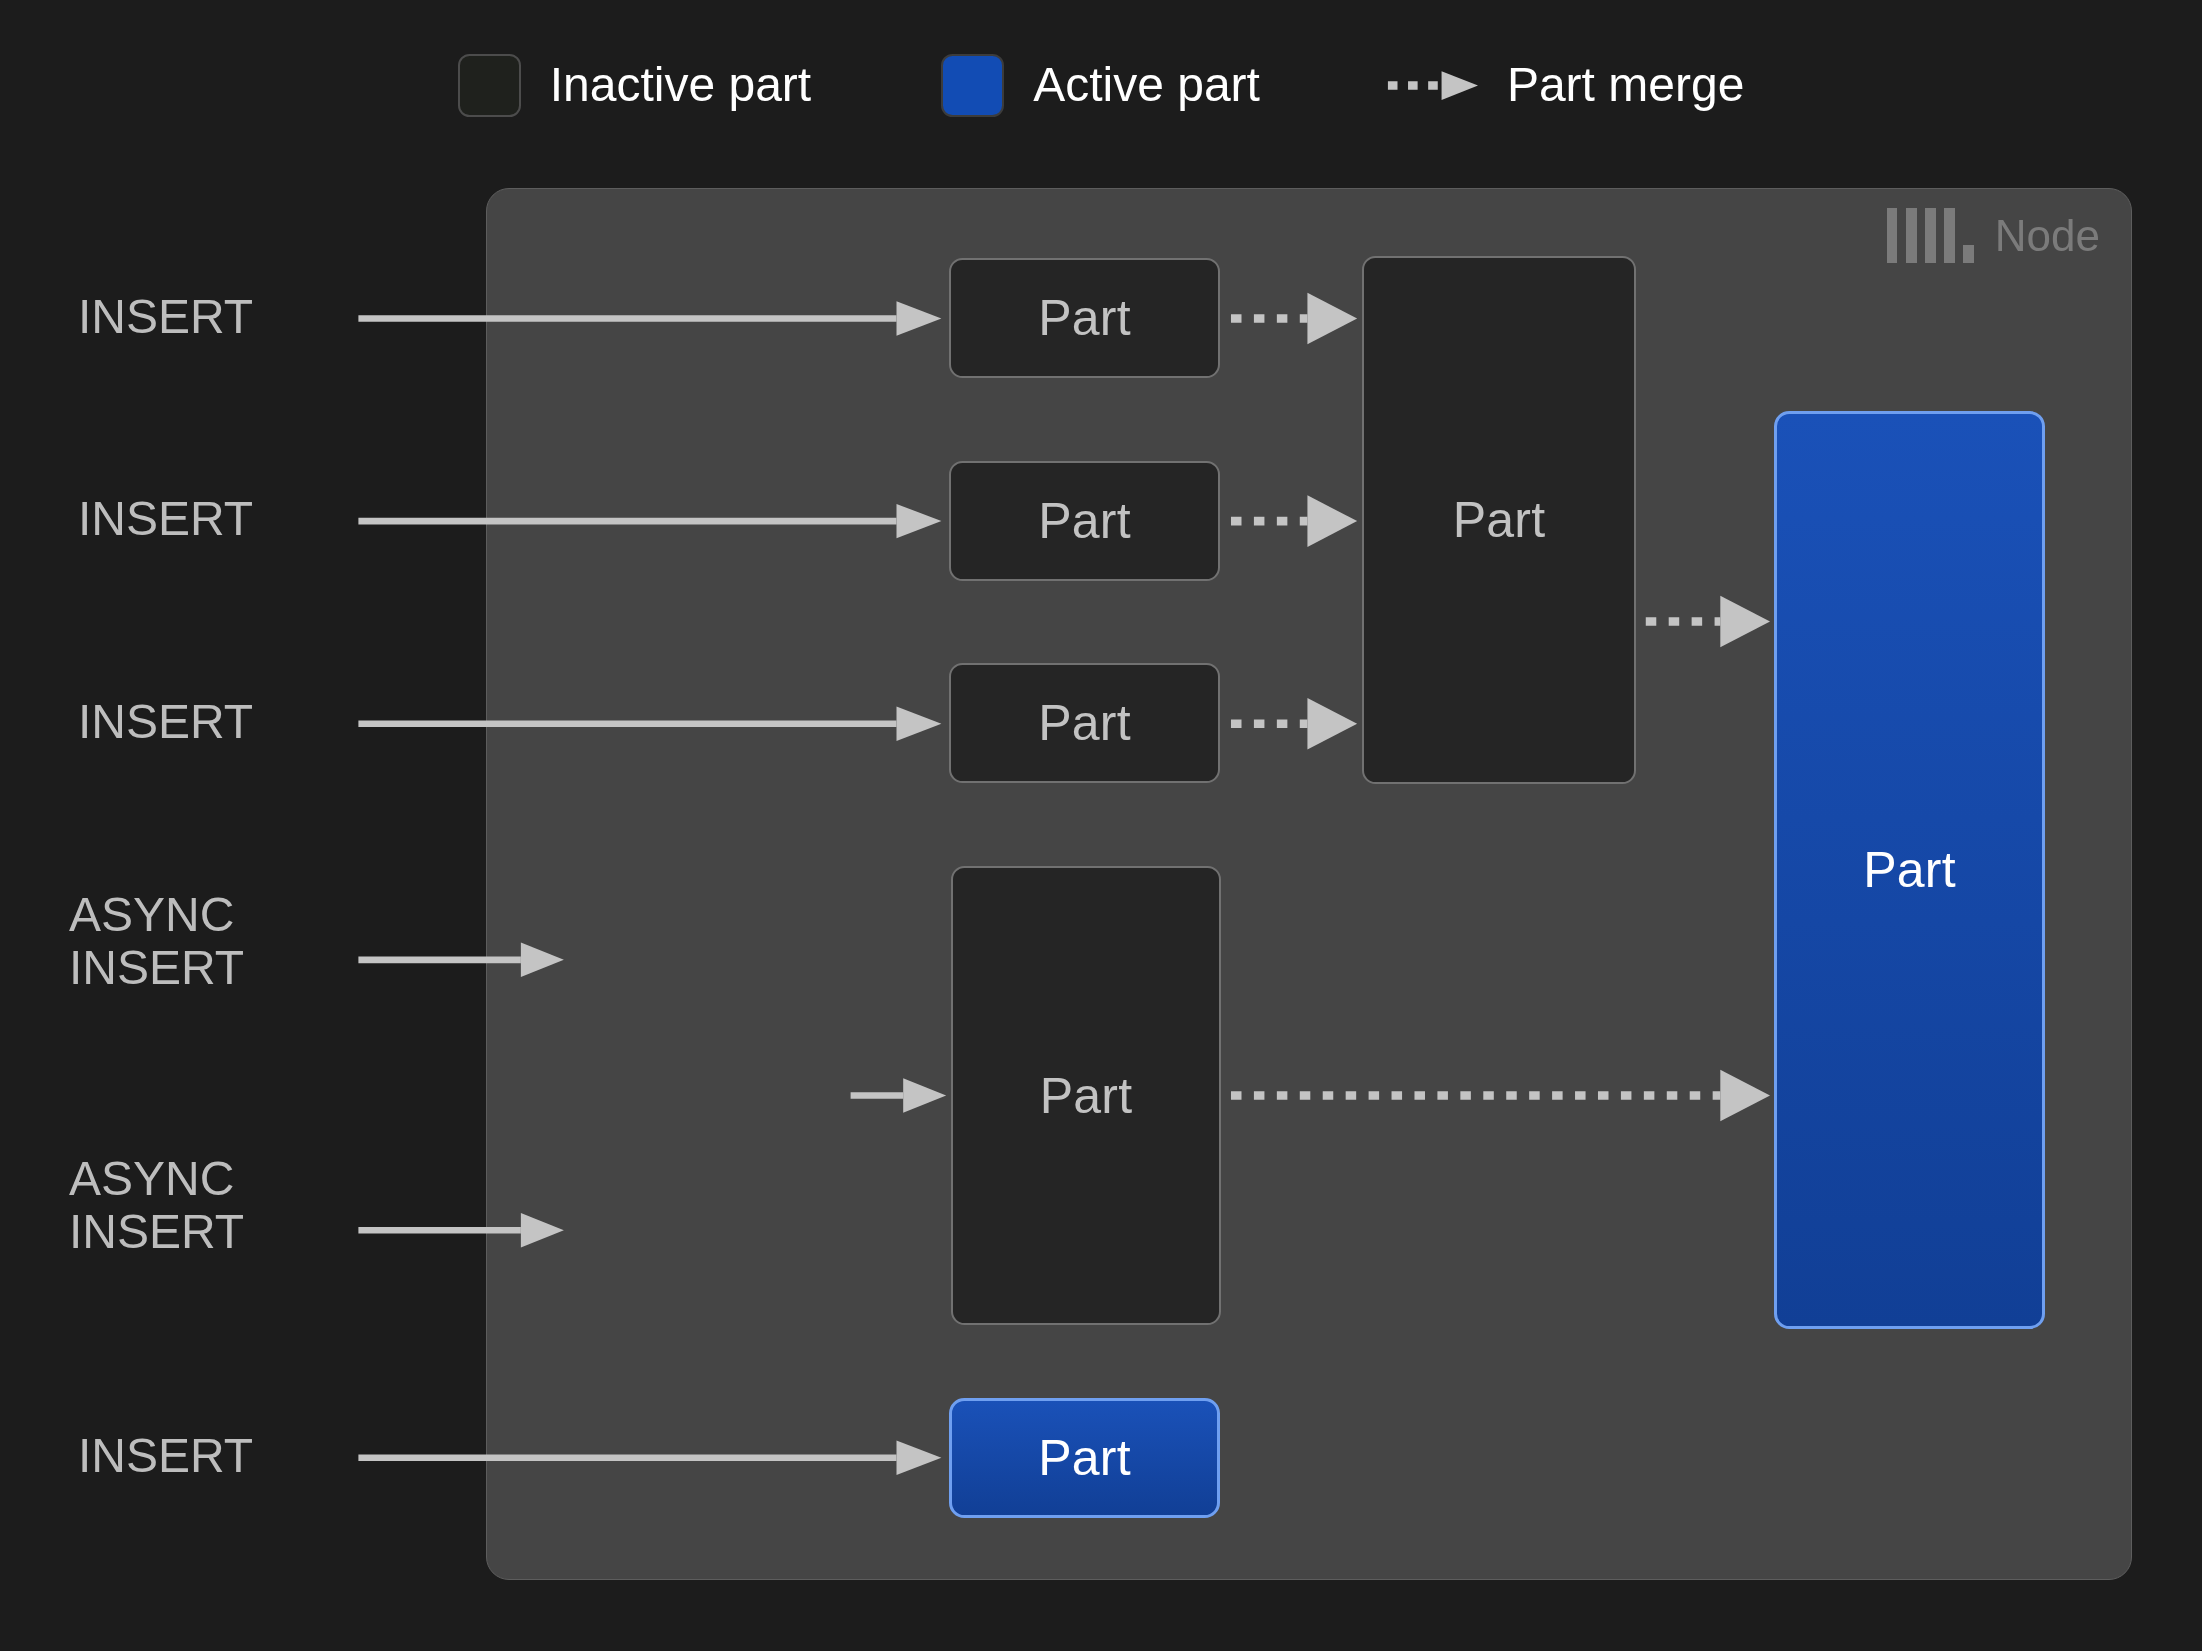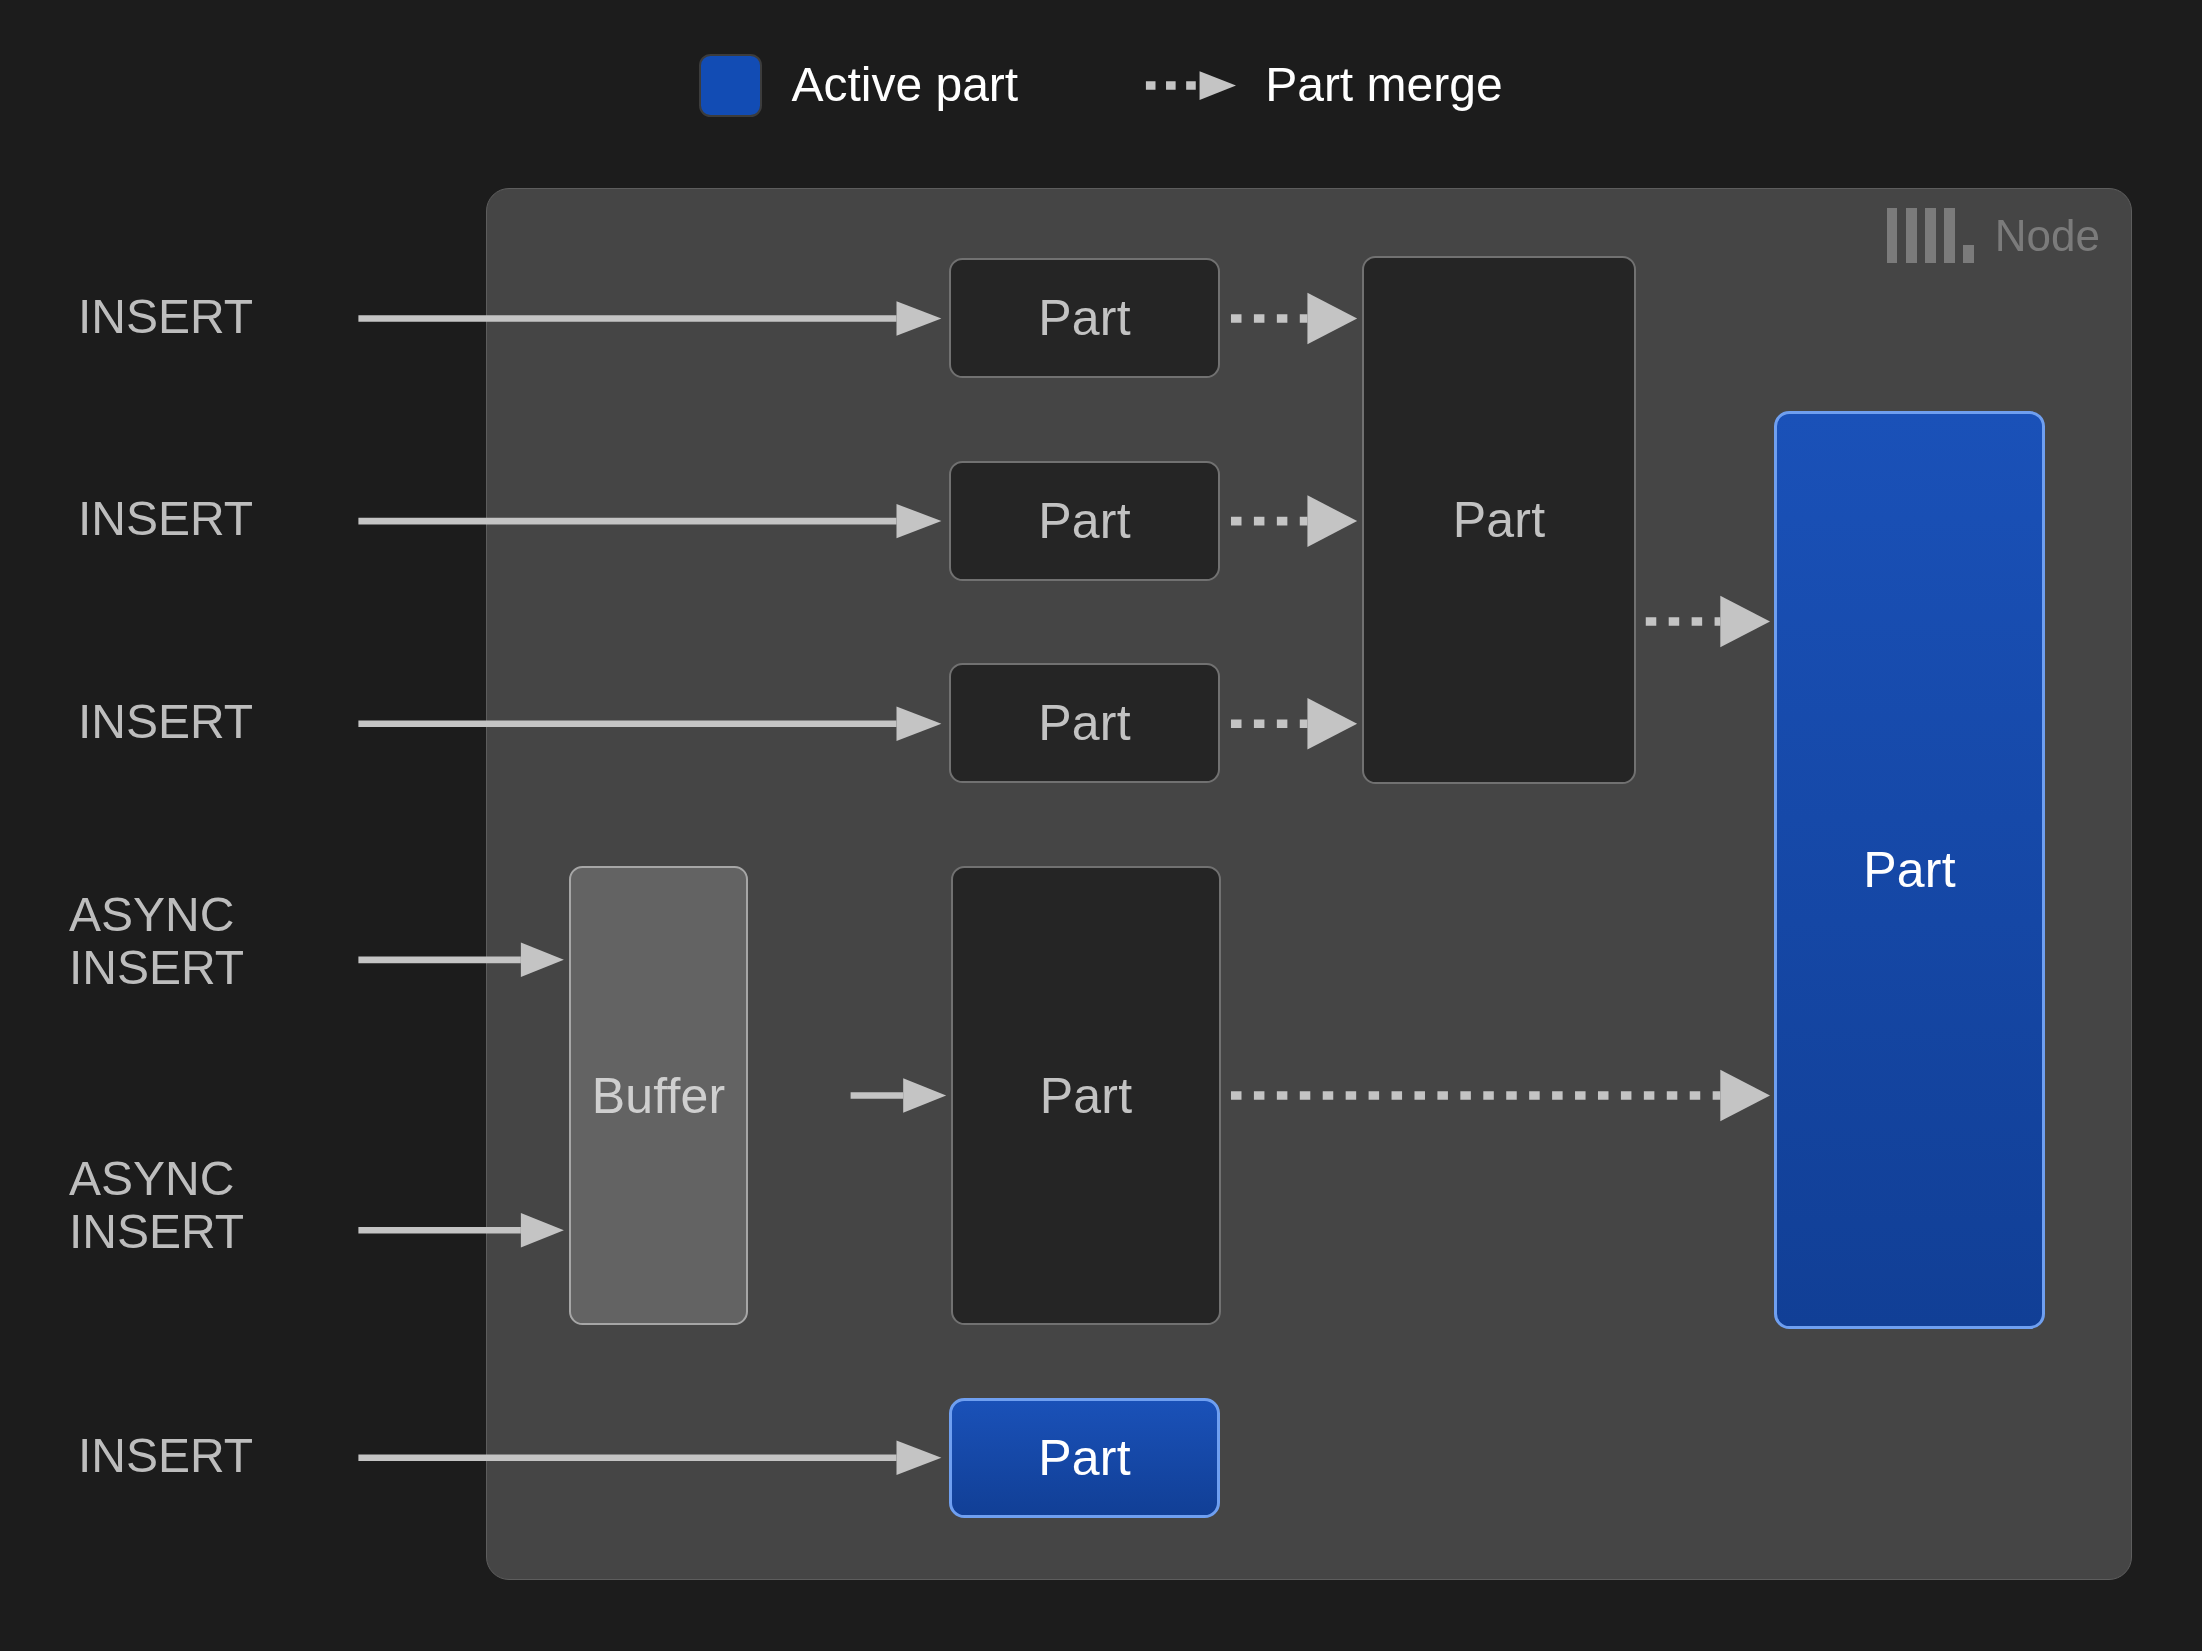--- a/index.html
+++ b/index.html
@@ -159,20 +159,24 @@
     pointer-events: none;
   }
 </style>
 </head>
 <body>
 
 <div id="stage">
 
   <div class="legend">
 
+    <div class="legend-item inactive">
+      <span class="swatch inactive-swatch"></span>
+      <span class="legend-label">Inactive part</span>
+    </div>
 
     <div class="legend-item active">
       <span class="swatch active-swatch"></span>
       <span class="legend-label">Active part</span>
     </div>
 
     <div class="legend-item merge">
       <span class="legend-dash-wrap">
         <svg width="92" height="29" viewBox="0 0 96 30">
           <line x1="2" y1="15" x2="56" y2="15" stroke="#c4c4c4" stroke-width="9" stroke-dasharray="10 11" stroke-linecap="butt"></line>
@@ -205,21 +209,20 @@
   <div class="src-label" style="left:69px; top:1153px;">ASYNC
 INSERT</div>
   <div class="src-label" style="left:78px; top:1430px;">INSERT</div>
 
   <div class="box inactive" style="left:949px; top:258px; width:271px; height:120px;">Part</div>
   <div class="box inactive" style="left:949px; top:461px; width:271px; height:120px;">Part</div>
   <div class="box inactive" style="left:949px; top:663px; width:271px; height:120px;">Part</div>
 
   <div class="box inactive" style="left:1362px; top:256px; width:274px; height:528px;">Part</div>
 
-  <div class="box buffer" style="left:569px; top:866px; width:179px; height:459px;">Buffer</div>
   <div class="box inactive" style="left:951px; top:866px; width:270px; height:459px;">Part</div>
 
   <div class="box active" style="left:1774px; top:411px; width:271px; height:918px;">Part</div>
 
   <div class="box active" style="left:949px; top:1398px; width:271px; height:120px;">Part</div>
 
   <svg id="arrows" viewBox="0 0 2304 1728">
 
     <g stroke="#c4c4c4" stroke-width="7" fill="#c4c4c4">
 

